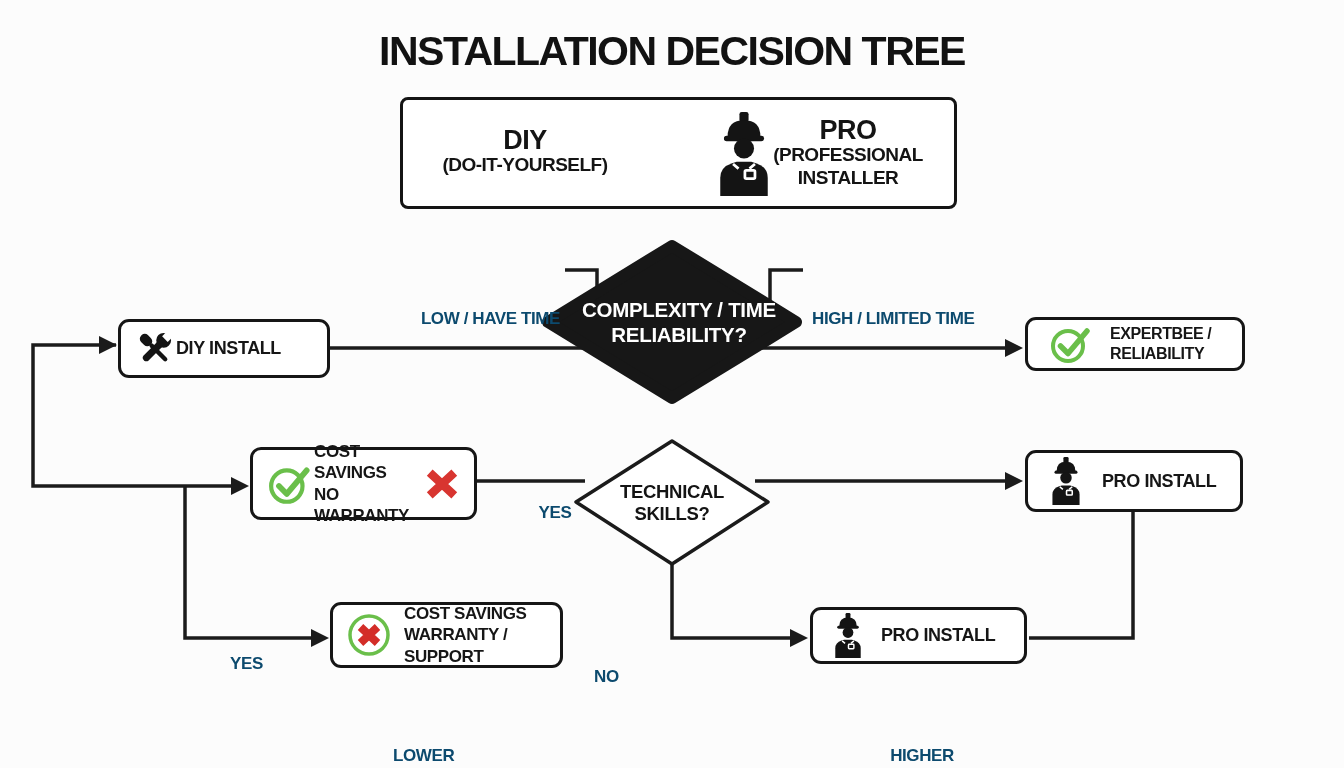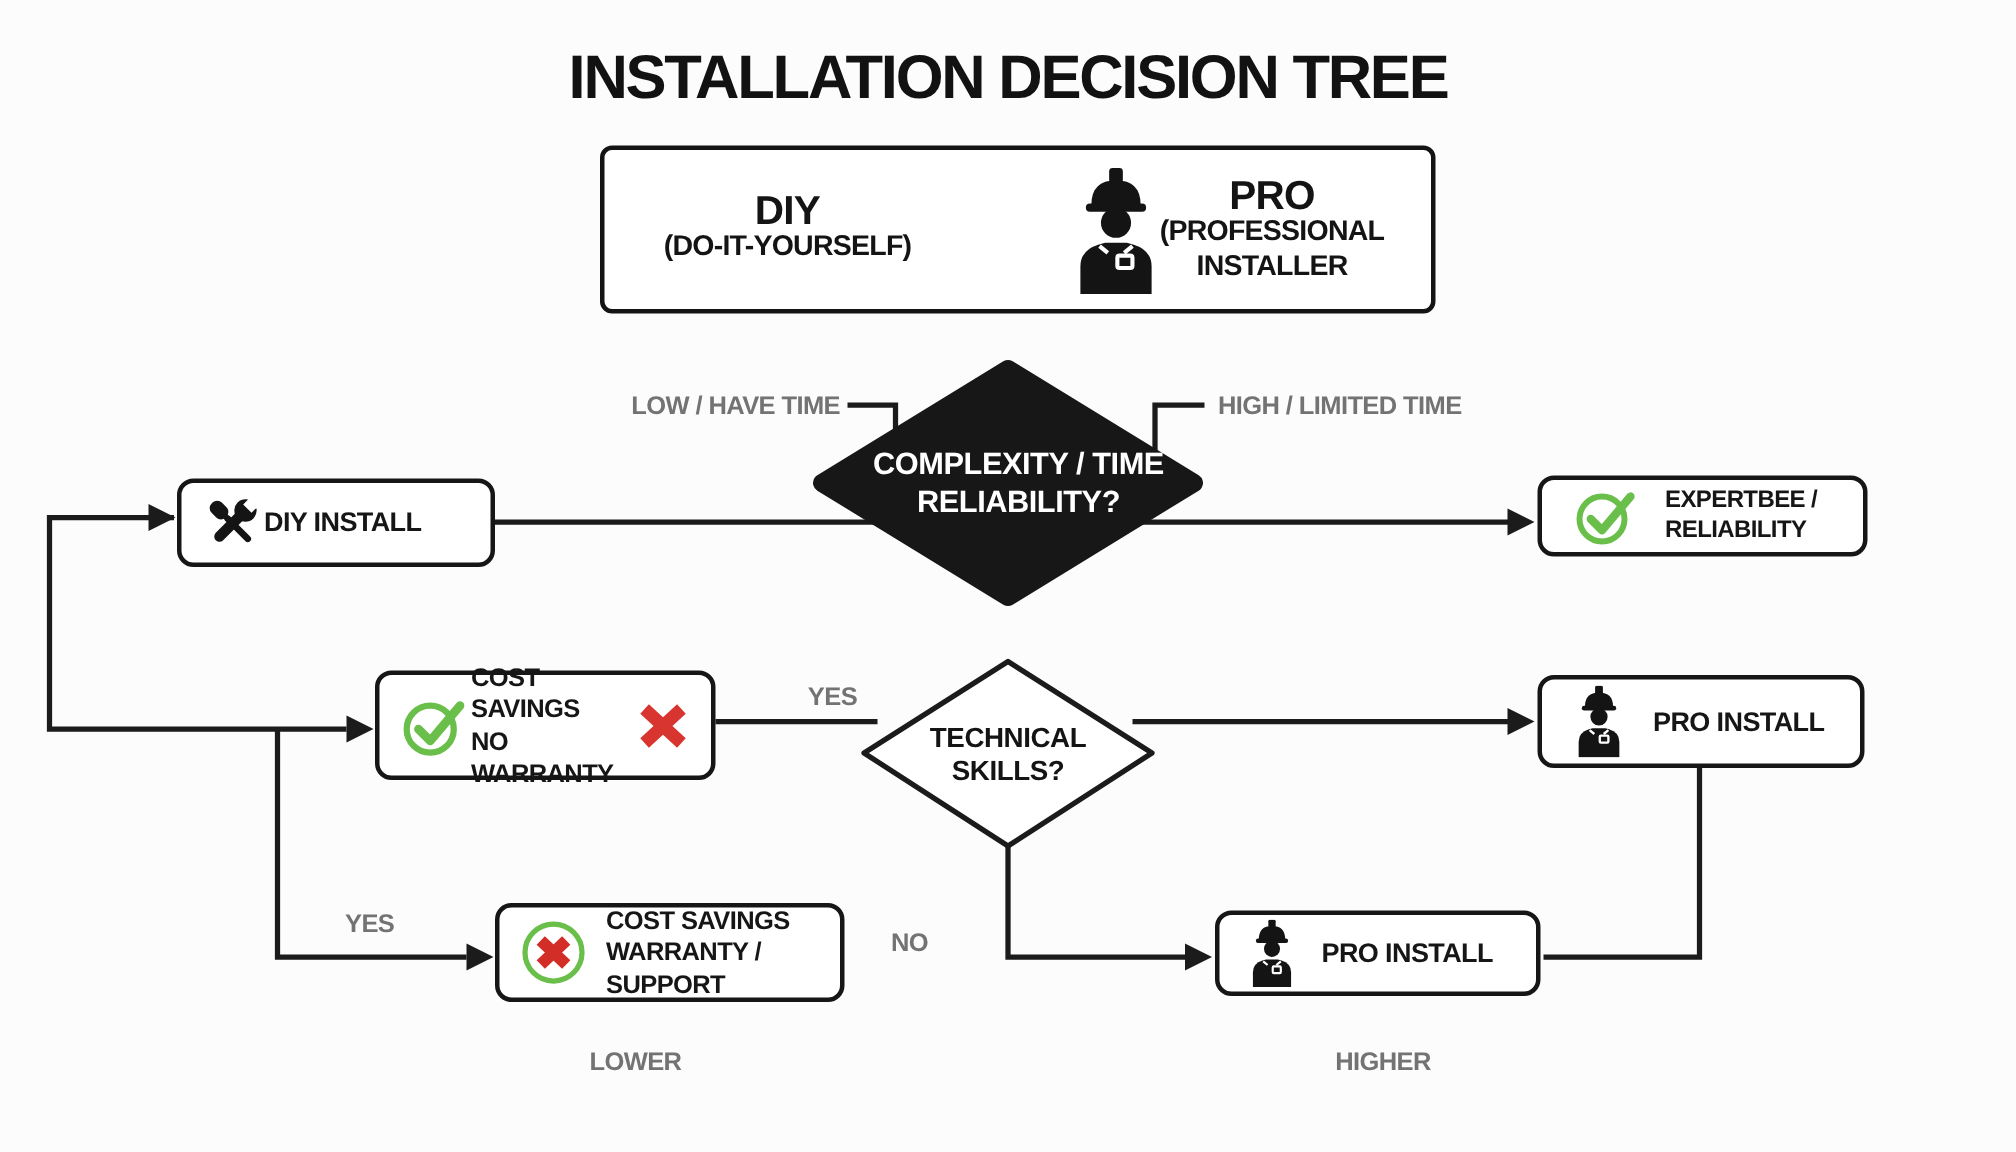--- a/index.html
+++ b/index.html
@@ -34,21 +34,21 @@
   }
   .node .txt{font-weight:700;letter-spacing:-0.4px;color:#161616;}
   .node .txt.two{font-size:16px;line-height:1.25;}
   .n-diy{left:118px;top:319px;width:212px;height:59px;padding-left:13px;font-size:18px;}
   .n-expert{left:1025px;top:317px;width:220px;height:54px;padding-left:22px;gap:16px;}
   .n-costnw{left:250px;top:447px;width:227px;height:73px;padding:0 15px;justify-content:space-between;}
   .n-proright{left:1025px;top:450px;width:218px;height:62px;padding-left:22px;gap:20px;font-size:18px;}
   .n-probottom{left:810px;top:607px;width:217px;height:57px;padding-left:20px;gap:18px;font-size:18px;}
   .n-costws{left:330px;top:602px;width:233px;height:66px;padding-left:14px;gap:13px;}
   
-  .edge-label{position:absolute;z-index:2;font-weight:700;font-size:17px;letter-spacing:-0.4px;color:#737373;}
+  .edge-label{position:absolute;z-index:2;font-weight:700;font-size:17px;letter-spacing:-0.4px;color:#0c4a6e;margin-top:48px;}
   .lbl-low{left:410px;top:261px;width:150px;text-align:right;}
   .lbl-high{left:812px;top:261px;}
   .lbl-yes-top{left:528px;top:455px;width:54px;text-align:center;}
   .lbl-yes-bottom{left:230px;top:606px;}
   .lbl-no{left:594px;top:619px;}
   .lbl-lower{left:393px;top:698px;width:100px;text-align:left;}
   .lbl-higher{left:872px;top:698px;width:100px;text-align:center;}
   .icon{display:block;}
 </style>
 </head>

